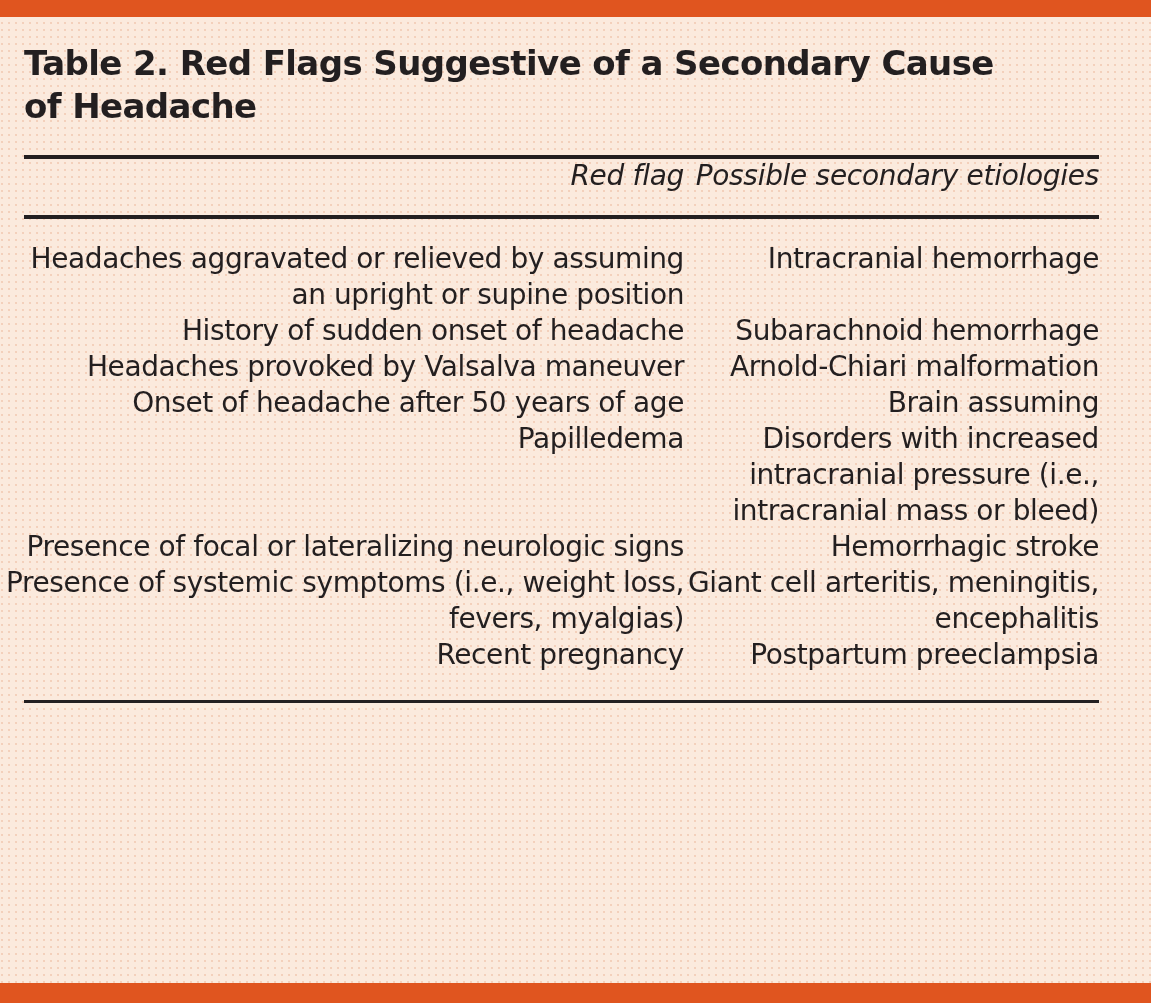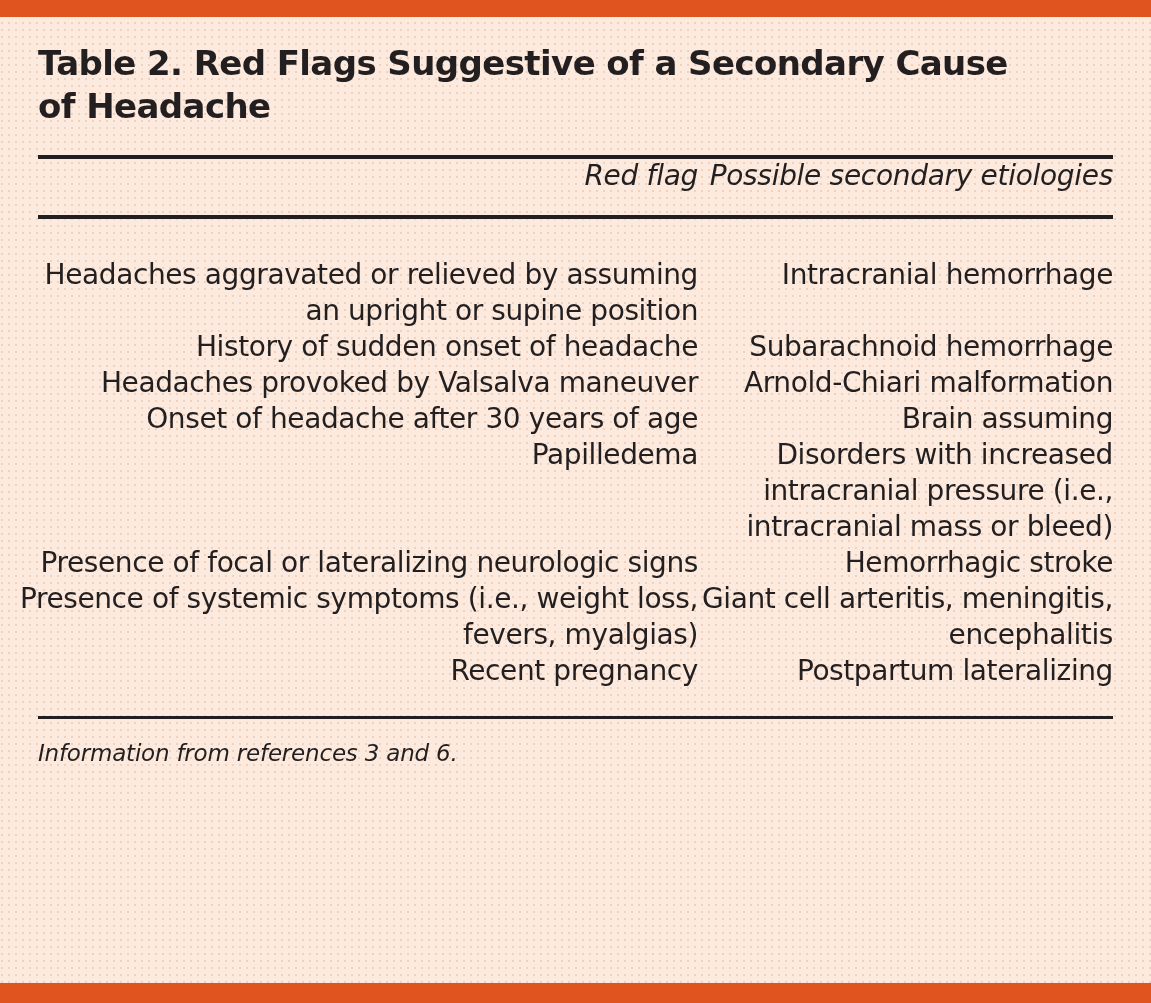--- a/index.html
+++ b/index.html
@@ -31,21 +31,21 @@
     position: absolute;
     left: 0;
     width: 1151px;
     background-color: #e0551f;
   }
   .band-top    { top: 0;    height: 17px; }
   .band-bottom { bottom: 0; height: 20px; }
 
   #content {
     position: absolute;
-    left: 38px;
+    left: 24px;
     top: 17px;
     width: 1075px;
   }
 
   #table-title {
     font-family: "DejaVu Sans", sans-serif;
     font-weight: bold;
     font-size: 34px;
     line-height: 43px;
     letter-spacing: -0.6px;
@@ -95,21 +95,21 @@
     font-size: 28px;
     line-height: 36px;
     font-weight: normal;
     letter-spacing: -0.4px;
     padding-top: 16px;
     padding-right: 18px;
     padding-left: 24px;
     text-indent: -24px;   
     white-space: pre-line;
   }
-  tr.row-first td.cell { padding-top: 38px; }
+  tr.row-first td.cell { padding-top: 22px; }
 
   #source-note {
     font-family: "DejaVu Sans", sans-serif;
     font-style: italic;
     font-size: 23px;
     line-height: 28px;
     color: #231f20;
     margin: 0;
     padding-top: 20px;
     letter-spacing: -0.2px;
@@ -156,43 +156,42 @@
         </tr>
         <tr>
           <td class="cell">History of sudden onset of headache</td>
           <td class="cell">Subarachnoid hemorrhage</td>
         </tr>
         <tr>
           <td class="cell">Headaches provoked by Valsalva maneuver</td>
           <td class="cell">Arnold-Chiari malformation</td>
         </tr>
         <tr>
-          <td class="cell">Onset of headache after 30 years of age</td>
+          <td class="cell">Onset of headache after 50 years of age</td>
           <td class="cell">Brain assuming</td>
         </tr>
         <tr>
           <td class="cell">Papilledema</td>
           <td class="cell">Disorders with increased intracranial pressure (i.e., intracranial mass or bleed)</td>
         </tr>
         <tr>
           <td class="cell">Presence of focal or lateralizing neurologic signs</td>
           <td class="cell">Hemorrhagic stroke</td>
         </tr>
         <tr>
           <td class="cell">Presence of systemic symptoms (i.e., weight loss, fevers, myalgias)</td>
           <td class="cell">Giant cell arteritis, meningitis, encephalitis</td>
         </tr>
         <tr>
           <td class="cell">Recent pregnancy</td>
-          <td class="cell">Postpartum lateralizing</td>
+          <td class="cell">Postpartum preeclampsia</td>
         </tr>
       </tbody>
     </table>
 
     <div class="rule rule-above-note"></div>
 
-    <p id="source-note">Information from references 3 and 6.</p>
 
   </div>
 
   <div class="band band-bottom"></div>
 
 </div>
 
 </body></html>

